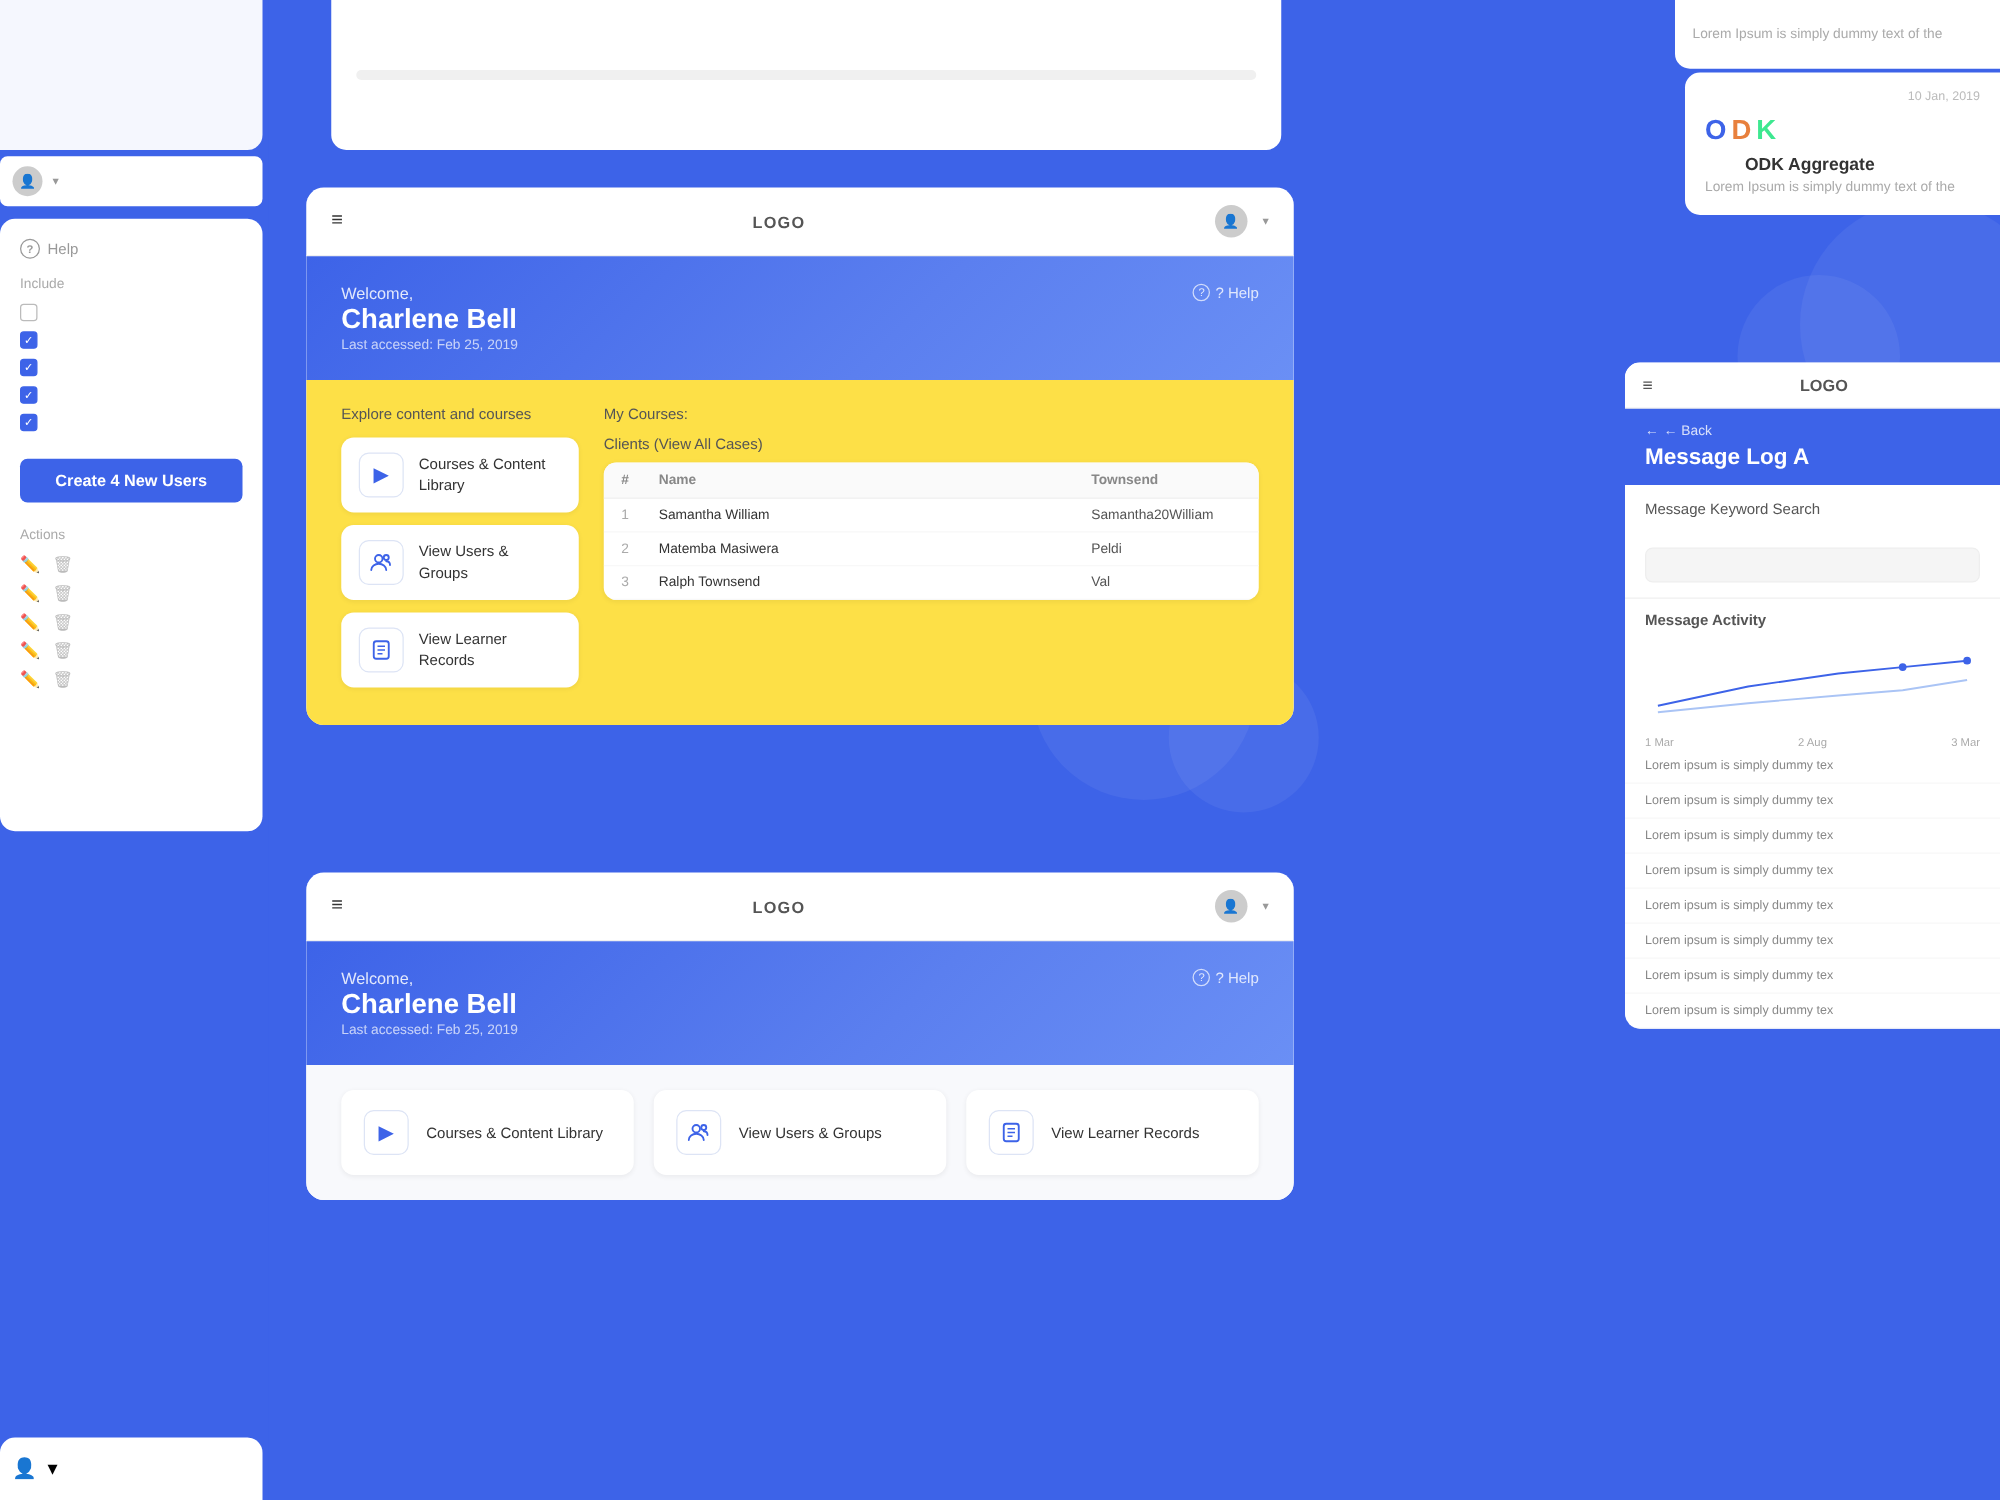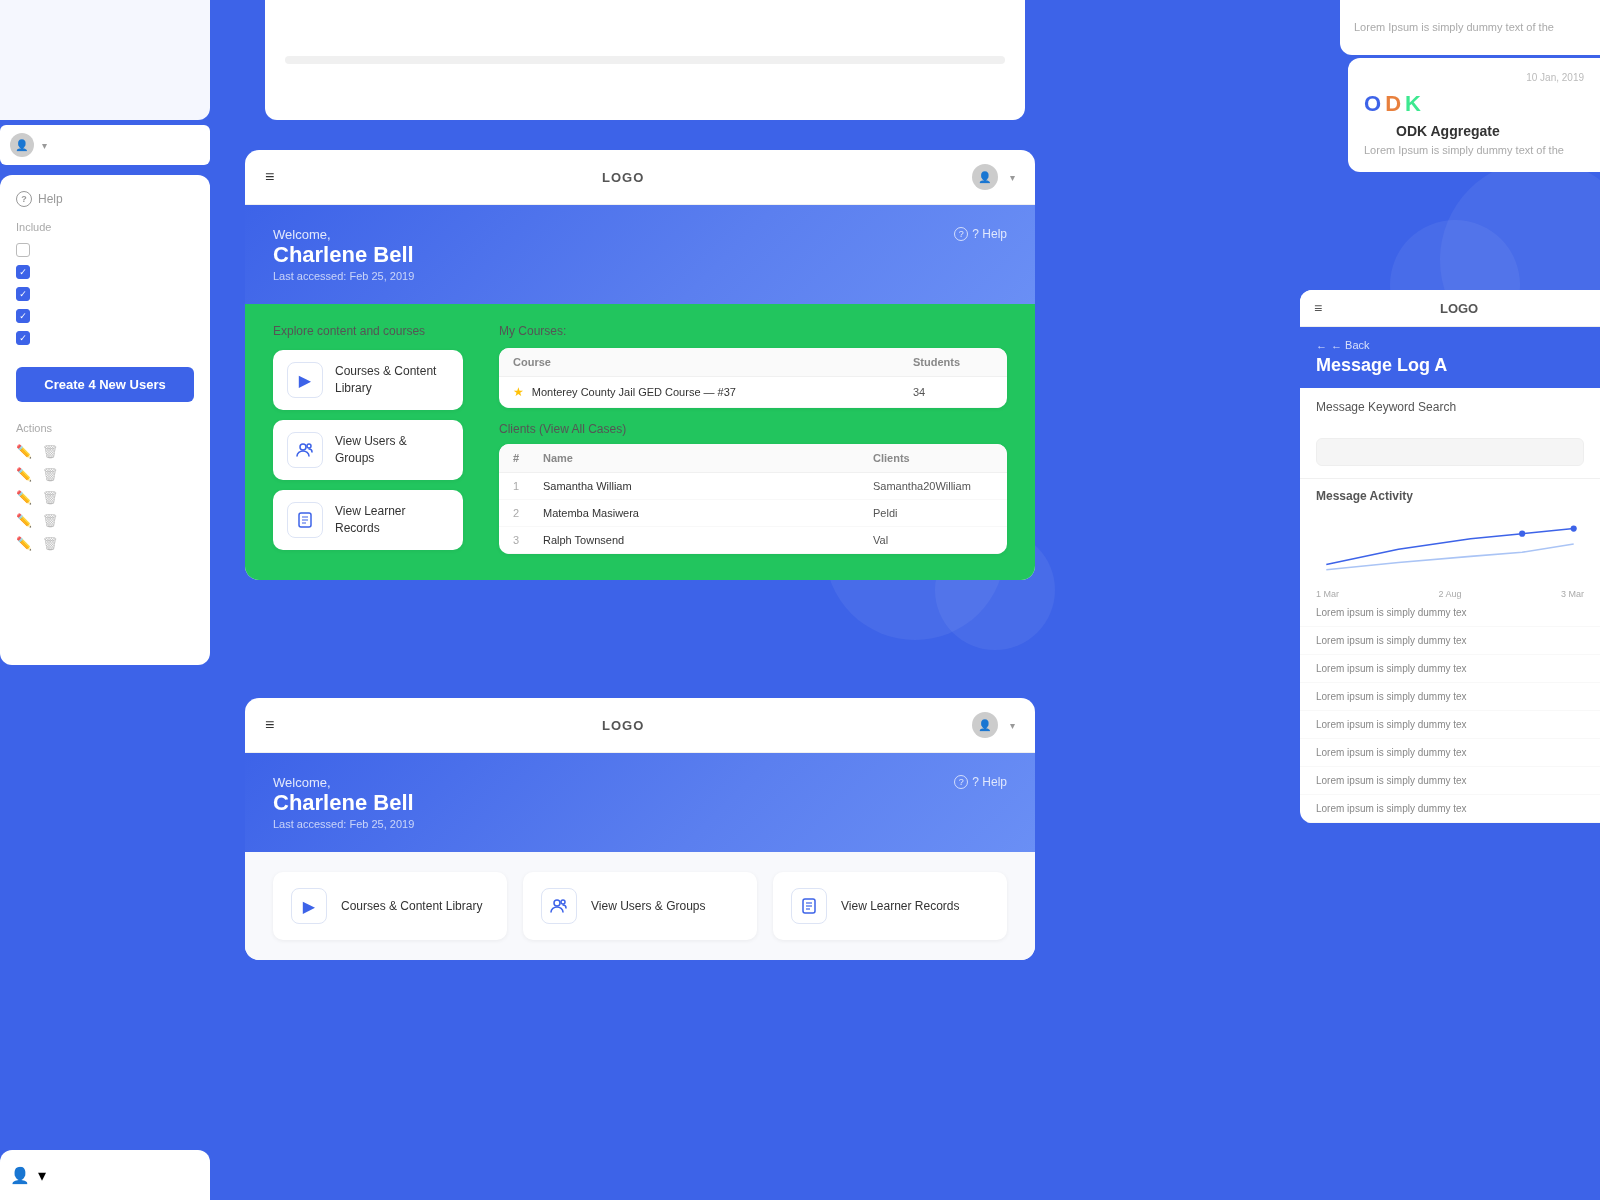--- a/index.html
+++ b/index.html
@@ -190,22 +190,22 @@
     }
     .home-title-big {
       color: #fff;
       font-size: 22px;
       font-weight: 700;
     }
 
     .home-content {
       padding: 20px 28px;
       display: flex;
-      gap: 36px;
-      background: #22c55e;
+      gap: 20px;
+      background: #fde047;
     }
 
     .explore-section {
       width: 190px;
       flex-shrink: 0;
     }
     .section-heading {
       font-size: 12px;
       color: #555;
       margin-bottom: 12px;
@@ -552,37 +552,26 @@
               <line x1="6" y1="9" x2="12" y2="9" stroke="#3d63e8" stroke-width="1.2"></line>
               <line x1="6" y1="12" x2="10" y2="12" stroke="#3d63e8" stroke-width="1.2"></line>
             </svg>
           </div>
           <div class="explore-label">View Learner Records</div>
         </div>
       </div>
 
       <div class="courses-section">
         <div class="courses-heading">My Courses:</div>
-        <div class="table-wrap">
-          <div class="table-header">
-            <span class="th th-course">Course</span>
-            <span class="th th-students">Students</span>
-          </div>
-          <div class="table-row-item">
-            <span class="star-icon">★</span>
-            <span class="course-name">Monterey County Jail GED Course — #37</span>
-            <span class="student-count">34</span>
-          </div>
-        </div>
         <div class="clients-heading">Clients (View All Cases)</div>
         <div class="clients-table">
           <div class="clients-th-row">
             <span class="c-th c-th-num">#</span>
             <span class="c-th c-th-name">Name</span>
-            <span class="c-th c-th-user">Clients</span>
+            <span class="c-th c-th-user">Townsend</span>
           </div>
           <div class="client-row">
             <span class="c-num">1</span>
             <span class="c-name">Samantha William</span>
             <span class="c-user">Samantha20William</span>
           </div>
           <div class="client-row">
             <span class="c-num">2</span>
             <span class="c-name">Matemba Masiwera</span>
             <span class="c-user">Peldi</span>

